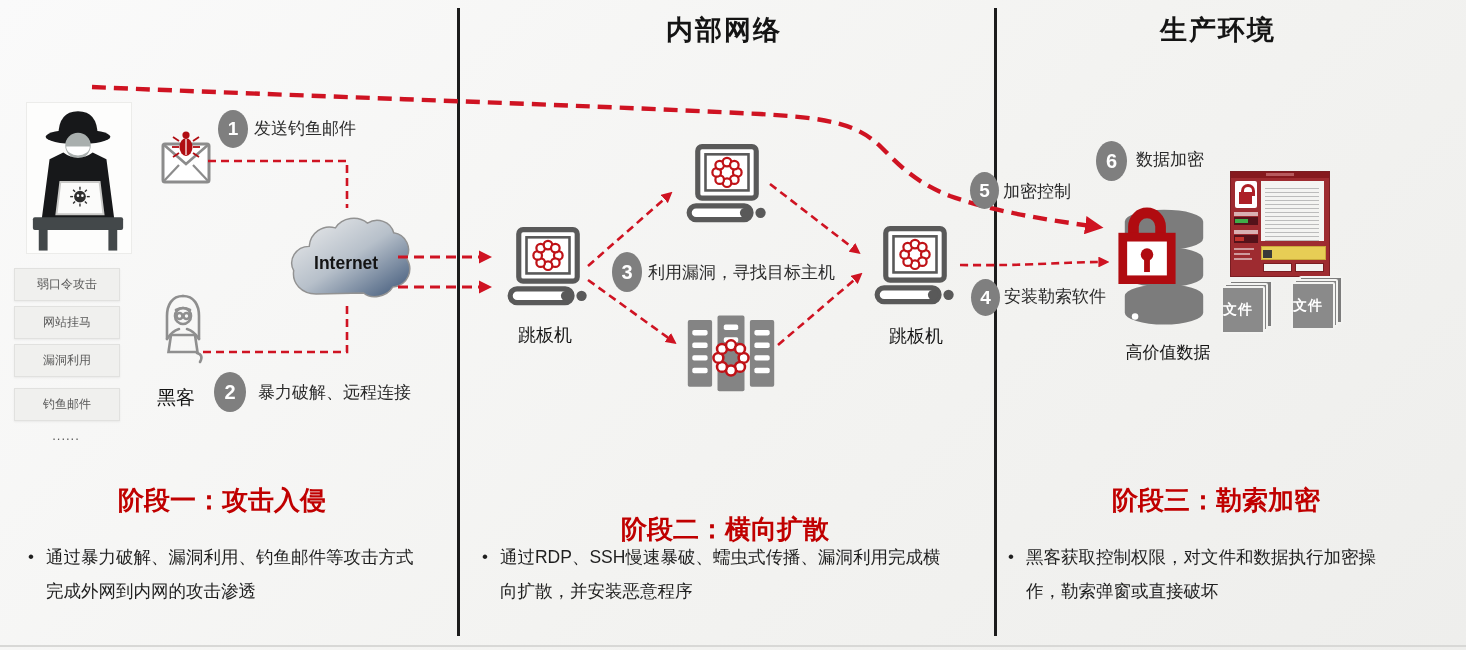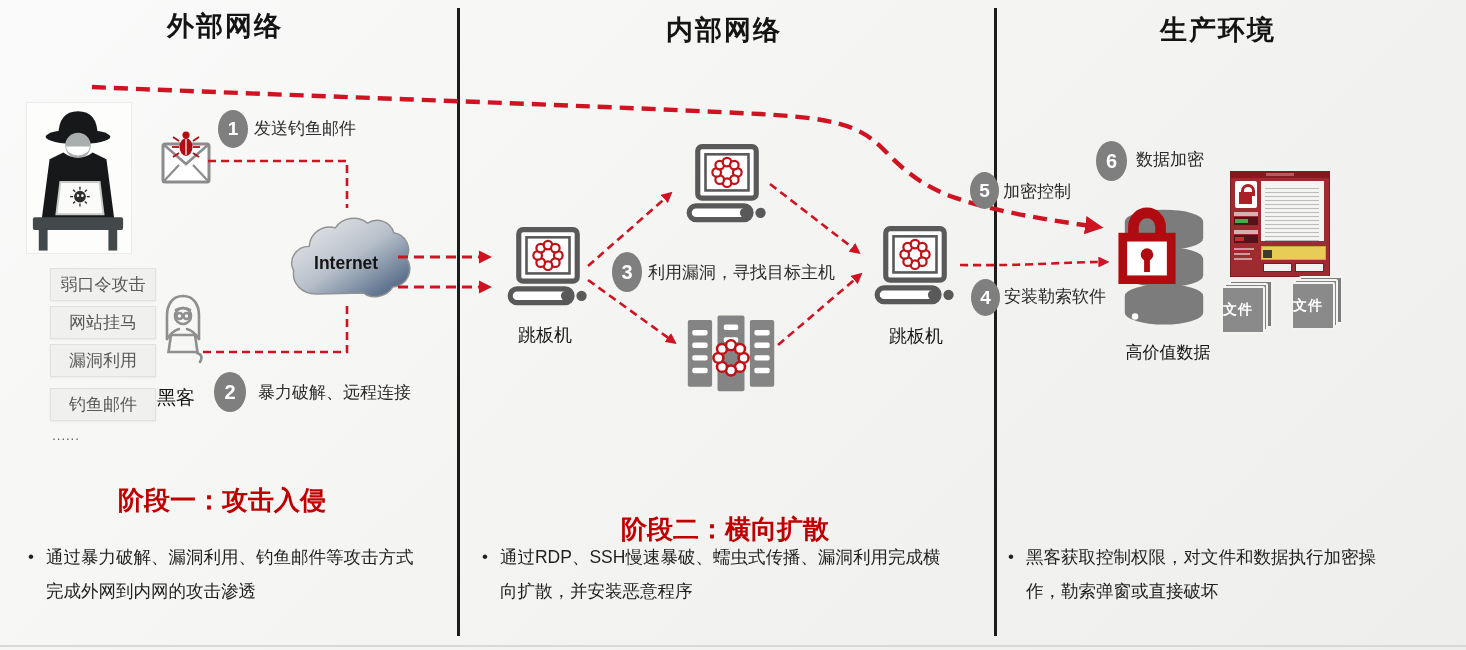--- a/index.html
+++ b/index.html
@@ -14,21 +14,21 @@
   
   .badge{background:#7f7f7f;border-radius:50%;color:#fff;font-weight:700;
          display:flex;align-items:center;justify-content:center;z-index:6;}
   .step-label{font-size:17px;color:#2b2b2b;white-space:nowrap;z-index:6;}
   
   .icon-label{font-size:18px;color:#151515;white-space:nowrap;z-index:6;}
   .centered{transform:translateX(-50%);}
   
   .method-box{left:14px;width:104px;height:31px;background:#f0f0ee;border:1px solid #e1e1df;
               box-shadow:0 1px 2px rgba(0,0,0,.06);display:flex;align-items:center;justify-content:center;
-              font-size:17px;color:#595959;z-index:5;margin-left:36px;}
+              font-size:12px;color:#595959;z-index:5;}
   .ellipsis{left:14px;width:104px;text-align:center;font-size:13px;color:#595959;letter-spacing:1px;z-index:5;}
   
   .hacker-box{left:26px;top:102px;width:104px;height:150px;background:#fdfdfc;border:1px solid #ececea;z-index:4;}
   
   .stage-title{font-size:26px;font-weight:800;color:#C00000;transform:translateX(-50%);white-space:nowrap;z-index:6;}
   .bullet-row{display:flex;z-index:6;}
   .bullet-dot{font-size:17px;color:#1f1f1f;margin-right:12px;line-height:34px;}
   .bullet-text{font-size:17.5px;color:#1f1f1f;line-height:34px;}
   svg{display:block;}
   .icon{z-index:4;}
@@ -64,21 +64,20 @@
   .fp-back{right:0;top:0;background:#7c7c7c;}
   .fp-mid{right:5px;top:3px;background:#838383;}
   .fp-front{left:0;bottom:0;display:flex;align-items:center;justify-content:flex-start;}
   .fp-front span{color:#fff;font-size:14px;font-weight:700;letter-spacing:1px;}
 </style>
 </head>
 <body>
 
 <div id="canvas">
 
-  <div class="abs col-header" style="left:225px;top:8px;">外部网络</div>
   <div class="abs col-header" style="left:724px;top:12px;">内部网络</div>
   <div class="abs col-header" style="left:1218px;top:12px;">生产环境</div>
 
   <div class="abs divider" style="left:457px;top:8px;height:628px;"></div>
   <div class="abs divider" style="left:994px;top:8px;height:628px;"></div>
   <div class="abs bottom-rule"></div>
 
   <div class="abs hacker-box">
     <svg width="102" height="148" viewBox="0 0 104 150">
       <ellipse cx="52" cy="34" rx="33" ry="7.5" fill="#17181a"></ellipse>
@@ -320,20 +319,21 @@
   <div class="abs fstack" style="left:1291px;top:276px;">
     <div class="fpage fp-back"></div>
       <div class="fpage fp-mid"></div>
     <div class="fpage fp-front">
         <span>文件</span>
       </div>
   </div>
 
   <div class="abs stage-title" style="left:222px;top:483px;">阶段一：攻击入侵</div>
   <div class="abs stage-title" style="left:725px;top:483px;margin-top:29px;">阶段二：横向扩散</div>
+  <div class="abs stage-title" style="left:1216px;top:483px;">阶段三：勒索加密</div>
 
   <div class="abs bullet-row" style="left:28px;top:540px;width:430px;">
     <span class="bullet-dot">•</span>
     <span class="bullet-text" style="max-width:372px;">通过暴力破解、漏洞利用、钓鱼邮件等攻击方式完成外网到内网的攻击渗透</span>
   </div>
   <div class="abs bullet-row" style="left:482px;top:540px;width:500px;">
     <span class="bullet-dot">•</span>
     <span class="bullet-text" style="max-width:452px;">通过RDP、SSH慢速暴破、蠕虫式传播、漏洞利用完成横向扩散，并安装恶意程序</span>
   </div>
   <div class="abs bullet-row" style="left:1008px;top:540px;width:445px;">

